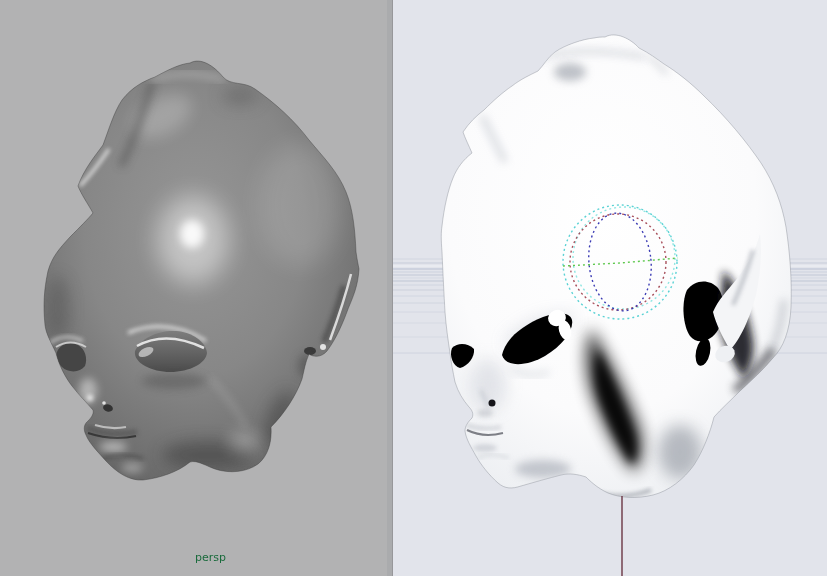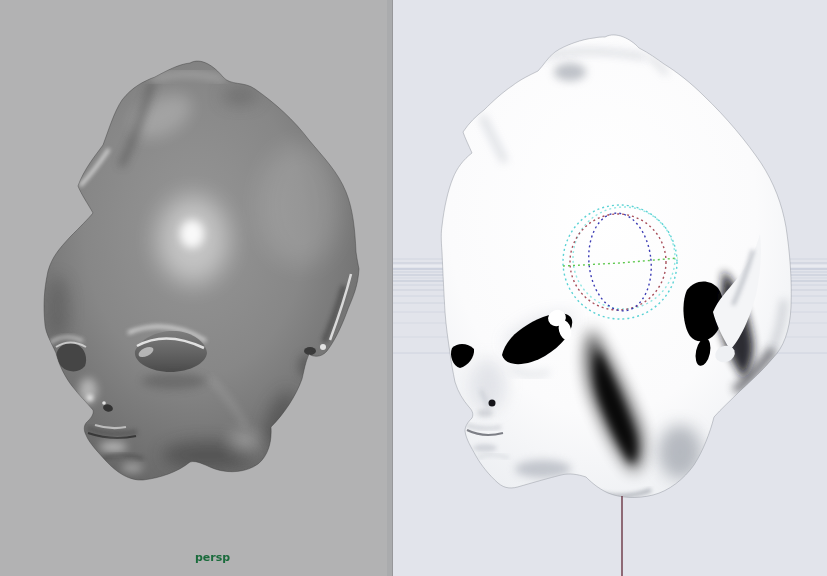--- a/index.html
+++ b/index.html
@@ -8,21 +8,21 @@
     --wire-red:#a8505c; --wire-blue:#3b3bb4; --wire-green:#5ec84e;
     --curve-maroon:#6b3644; --grid-line:#c4cad8; --eye-black:#000000;
   }
   html,body{margin:0;padding:0;}
   body{
     width:827px;height:576px;position:relative;overflow:hidden;
     font-family:"DejaVu Sans","Liberation Sans",sans-serif;
     background:var(--bg-left);
   }
   .vp{position:absolute;top:0;height:576px;}
-  #vp-left{left:0;width:387px;background:var(--bg-left);font-weight:bold;}
+  #vp-left{left:0;width:387px;background:var(--bg-left);}
   #divider{left:387px;width:6px;height:576px;position:absolute;top:0;
     background:var(--divider);border-right:1px solid #97979a;box-sizing:border-box;}
   #vp-right{left:393px;width:434px;background:var(--bg-right);}
   svg{display:block;position:absolute;left:0;top:0;}
   .cam-label{
     position:absolute;left:195px;top:551px;font-size:11px;line-height:14px;
     color:var(--label-green);user-select:none;
   }
 </style>
 </head>

